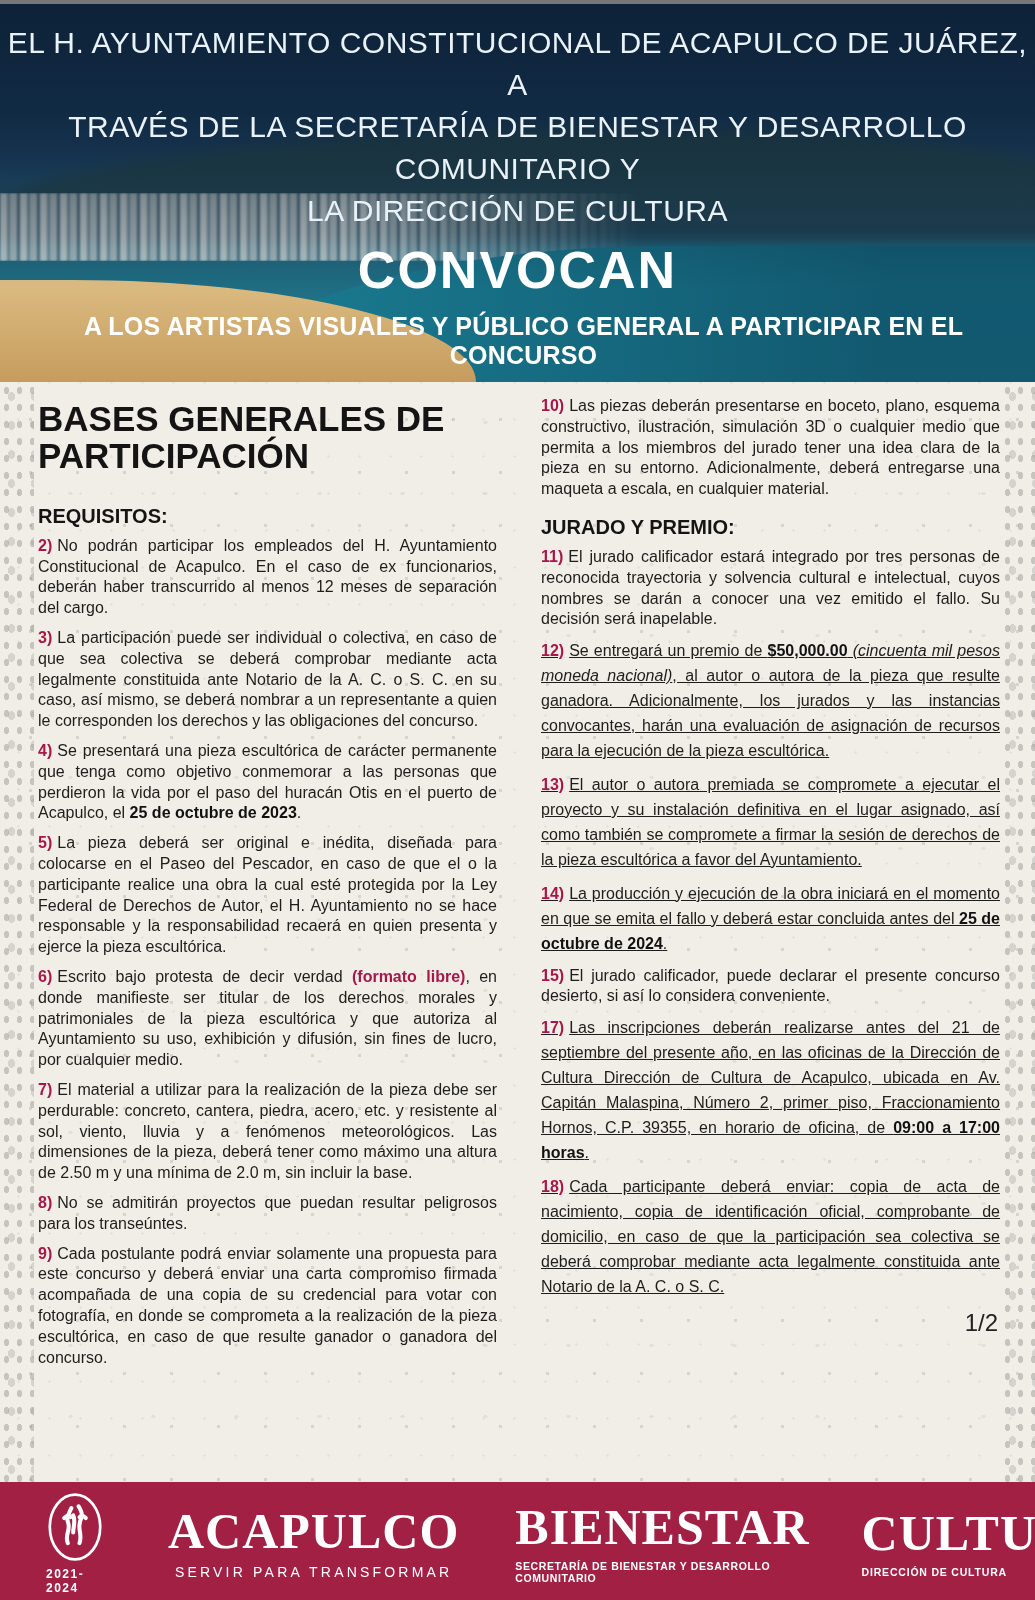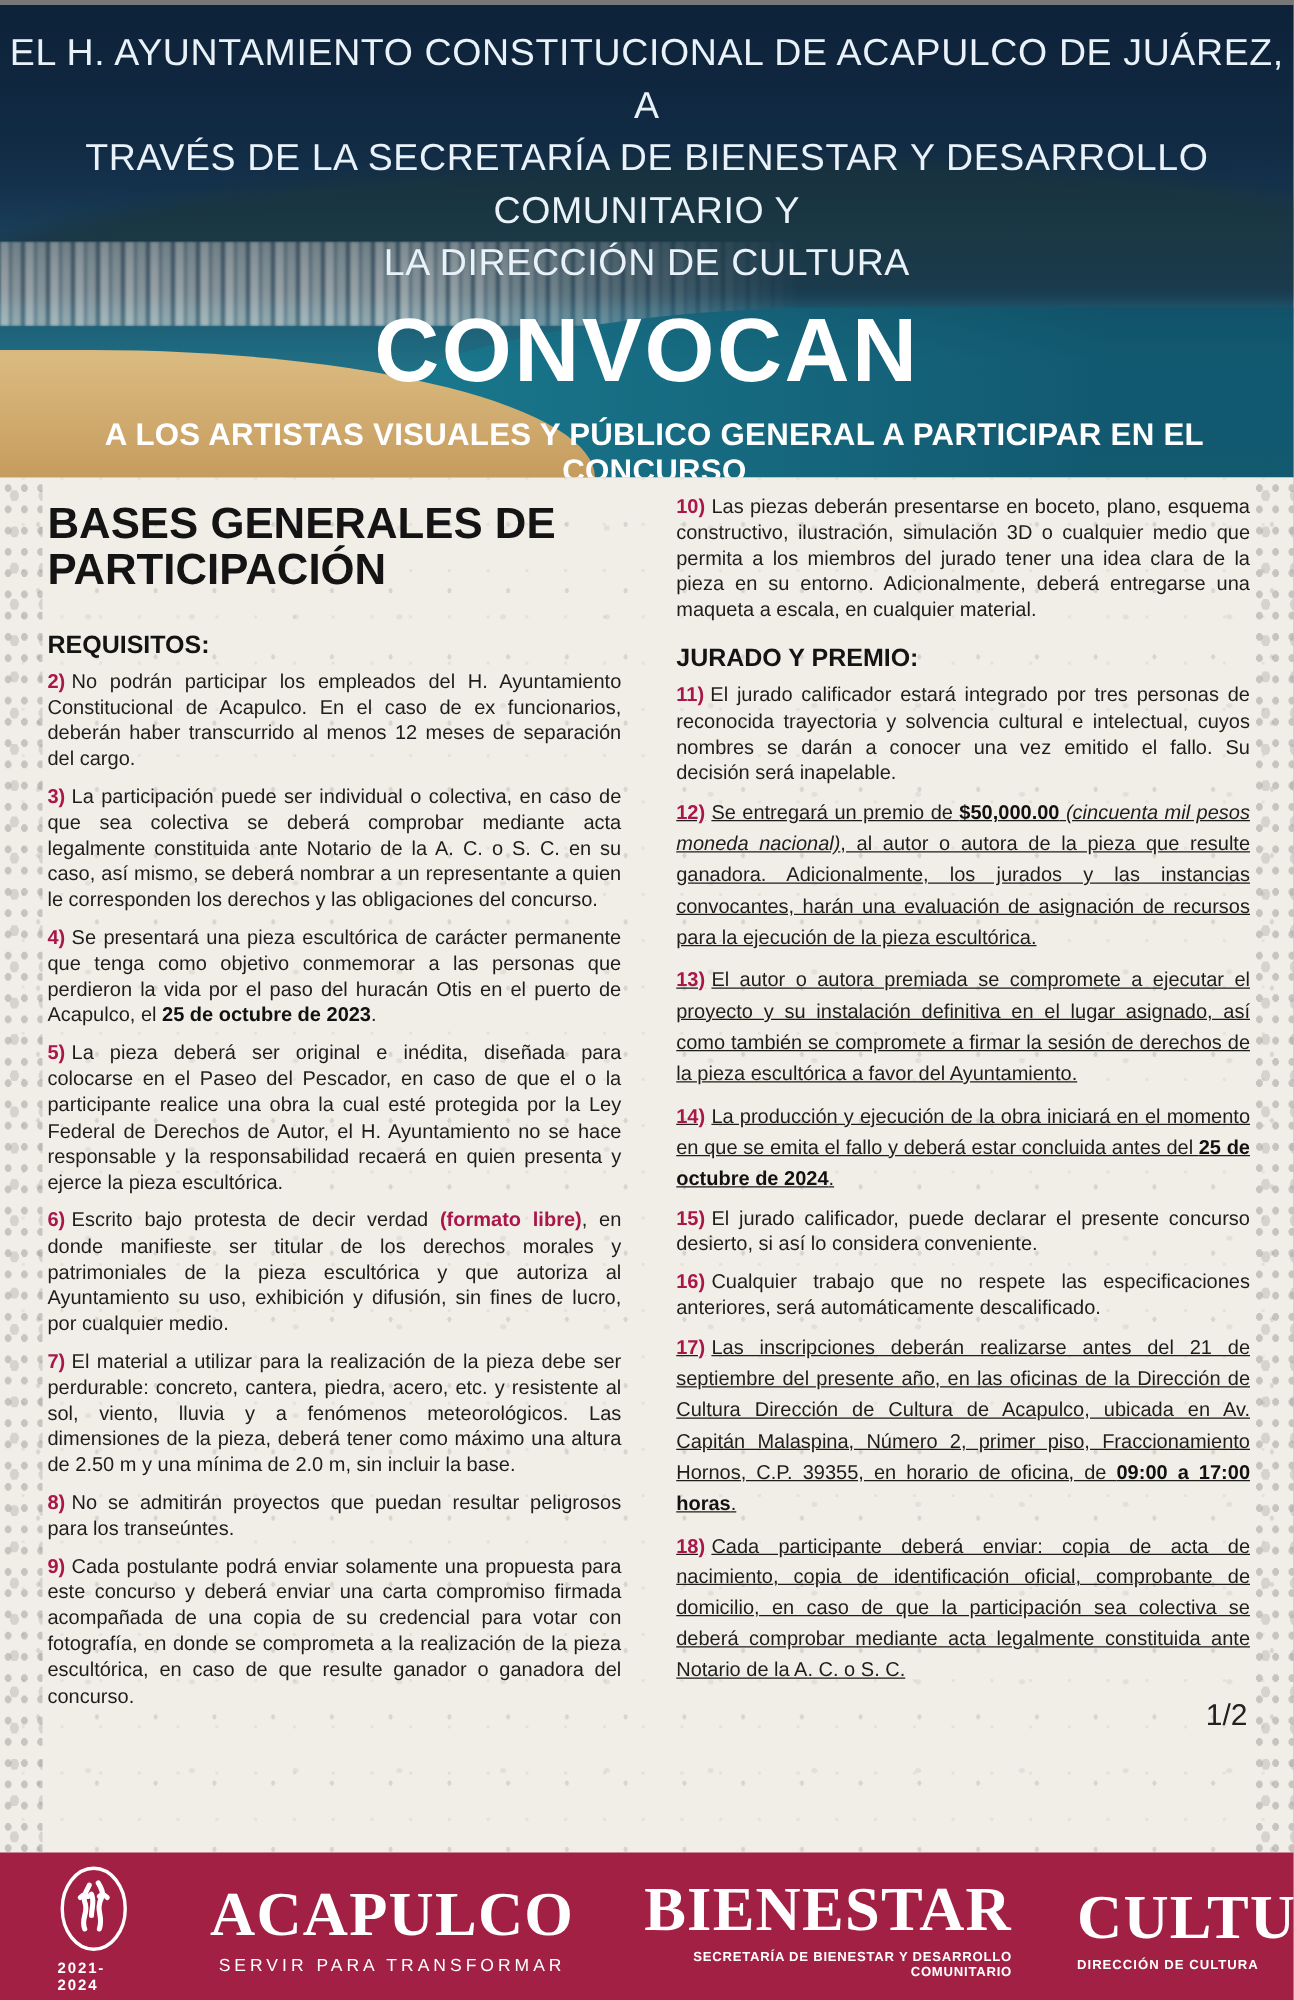--- a/index.html
+++ b/index.html
@@ -24,21 +24,21 @@
      border-top-left-radius:55% 100%;opacity:.96;}
   .sand{bottom:0;left:0;width:46%;height:27%;
      background:linear-gradient(180deg,#dcbc82 0%,#c69c5e 100%);
      border-top-right-radius:85% 100%;}
   .shade{inset:0;background:linear-gradient(180deg,rgba(12,32,54,.88) 0%,
      rgba(12,32,54,.62) 30%,rgba(12,32,54,.18) 58%,rgba(12,32,54,0) 75%);}
 
   .hero-content{position:relative;z-index:2;text-align:center;padding-top:18px;}
   .intro{margin:0;color:#EAF2F9;font-size:30px;font-weight:400;letter-spacing:.5px;
          line-height:1.4;white-space:pre-line;}
-  .convocan{margin:8px 0 0;color:#fff;font-size:72px;font-weight:800;letter-spacing:2px;}
+  .convocan{margin:8px 0 0;color:#fff;font-size:52px;font-weight:800;letter-spacing:2px;}
   .subtitle{margin:12px 0 0;color:#fff;font-size:25px;font-weight:800;letter-spacing:.2px;padding-left:12px;}
   .red-title{margin-top:14px;}
   .red-title .line{position:relative;display:block;line-height:1.45;
       font-size:31px;font-weight:800;letter-spacing:-.3px;}
   .red-title .stroke{position:absolute;left:0;right:0;color:#fff;
       -webkit-text-stroke:7px #fff;filter:drop-shadow(0 2px 3px rgba(0,0,0,.4));}
   .red-title .fillt{position:relative;color:#B5124D;}
 
   
   .paper{position:relative;width:100%;height:1100px;background:#F1EEE7;
@@ -75,21 +75,21 @@
        display:flex;align-items:center;box-sizing:border-box;padding:0 40px 0 46px;}
   .emblem-block{display:flex;flex-direction:column;align-items:center;width:90px;}
   .term{margin-top:4px;color:#ffffff;font-size:12px;font-weight:700;letter-spacing:1.5px;}
   .vdiv{width:1px;height:82px;background:rgba(255,255,255,.85);margin:0 34px 0 30px;}
   .brand{display:flex;flex-direction:column;justify-content:center;}
   .wordmark{font-family:"Liberation Serif",serif;font-weight:700;color:#fff;
             font-size:50px;line-height:1;letter-spacing:1px;}
   .tagline{color:#fff;margin-top:8px;}
   .brand.acapulco .tagline{font-size:14px;letter-spacing:3.2px;font-weight:400;text-align:center;}
   .brand.bienestar{margin-left:56px;}
-  .brand.bienestar .tagline{font-size:10.5px;font-weight:700;letter-spacing:.6px;text-align:right;}
+  .brand.bienestar .tagline{font-size:10.5px;font-weight:700;letter-spacing:.6px;text-align:left;}
   .brand.cultura{margin-left:52px;}
   .brand.cultura .tagline{font-size:10.5px;font-weight:700;letter-spacing:.8px;text-align:left;}
 </style>
 </head>
 <body>
 
 <div class="page">
 
   <header class="hero">
     <div class="hero-bg">
@@ -137,21 +137,20 @@
     <section class="col col-right">
       <p class="item"><span class="num">10)</span><span>Las piezas deberán presentarse en boceto, plano, esquema constructivo, ilustración, simulación 3D o cualquier medio que permita a los miembros del jurado tener una idea clara de la pieza en su entorno. Adicionalmente, deberá entregarse una maqueta a escala, en cualquier material.</span></p>
 
       <h3 class="sechead">JURADO Y PREMIO:</h3>
 
       <p class="item"><span class="num">11)</span><span>El jurado calificador estará integrado por tres personas de reconocida trayectoria y solvencia cultural e intelectual, cuyos nombres se darán a conocer una vez emitido el fallo. Su decisión será inapelable.</span></p>
       <p class="item loose"><span class="num">12)</span><span>Se entregará un premio de </span><span class="bb">$50,000.00</span><span class="it"> (cincuenta mil pesos moneda nacional)</span><span>, al autor o autora de la pieza que resulte ganadora. Adicionalmente, los jurados y las instancias convocantes, harán una evaluación de asignación de recursos para la ejecución de la pieza escultórica.</span></p>
       <p class="item loose"><span class="num">13)</span><span>El autor o autora premiada se compromete a ejecutar el proyecto y su instalación definitiva en el lugar asignado, así como también se compromete a firmar la sesión de derechos de la pieza escultórica a favor del Ayuntamiento.</span></p>
       <p class="item loose"><span class="num">14)</span><span>La producción y ejecución de la obra iniciará en el momento en que se emita el fallo y deberá estar concluida antes del </span><span class="bb">25 de octubre de 2024</span><span>.</span></p>
       <p class="item"><span class="num">15)</span><span>El jurado calificador, puede declarar el presente concurso desierto, si así lo considera conveniente.</span></p>
-      <p class="item"><span class="num">16)</span><span>Cualquier trabajo que no respete las especificaciones anteriores, será automáticamente descalificado.</span></p>
 
 
       <p class="item loose"><span class="num">17)</span><span>Las inscripciones deberán realizarse antes del 21 de septiembre del presente año, en las oficinas de la Dirección de Cultura Dirección de Cultura de Acapulco, ubicada en Av. Capitán Malaspina, Número 2, primer piso, Fraccionamiento Hornos, C.P. 39355, en horario de oficina, de </span><span class="bb">09:00 a 17:00 horas</span><span>.</span></p>
       <p class="item loose"><span class="num">18)</span><span>Cada participante deberá enviar: copia de acta de nacimiento, copia de identificación oficial, comprobante de domicilio, en caso de que la participación sea colectiva se deberá comprobar mediante acta legalmente constituida ante Notario de la A. C. o S. C.</span></p>
 
       <div class="pagenum">1/2</div>
     </section>
   </main>
 
   <footer class="bar">

